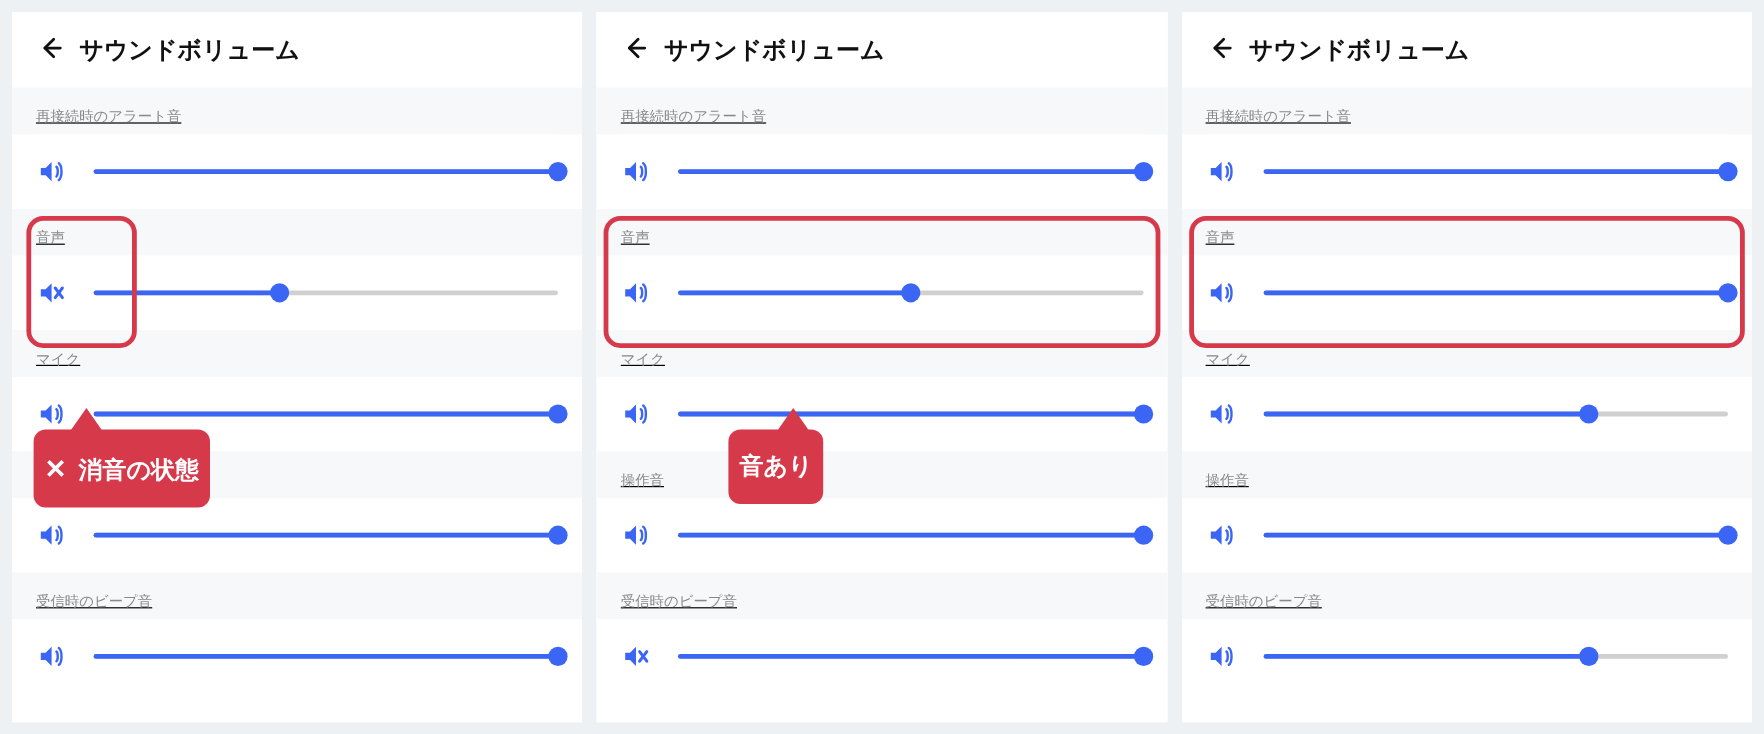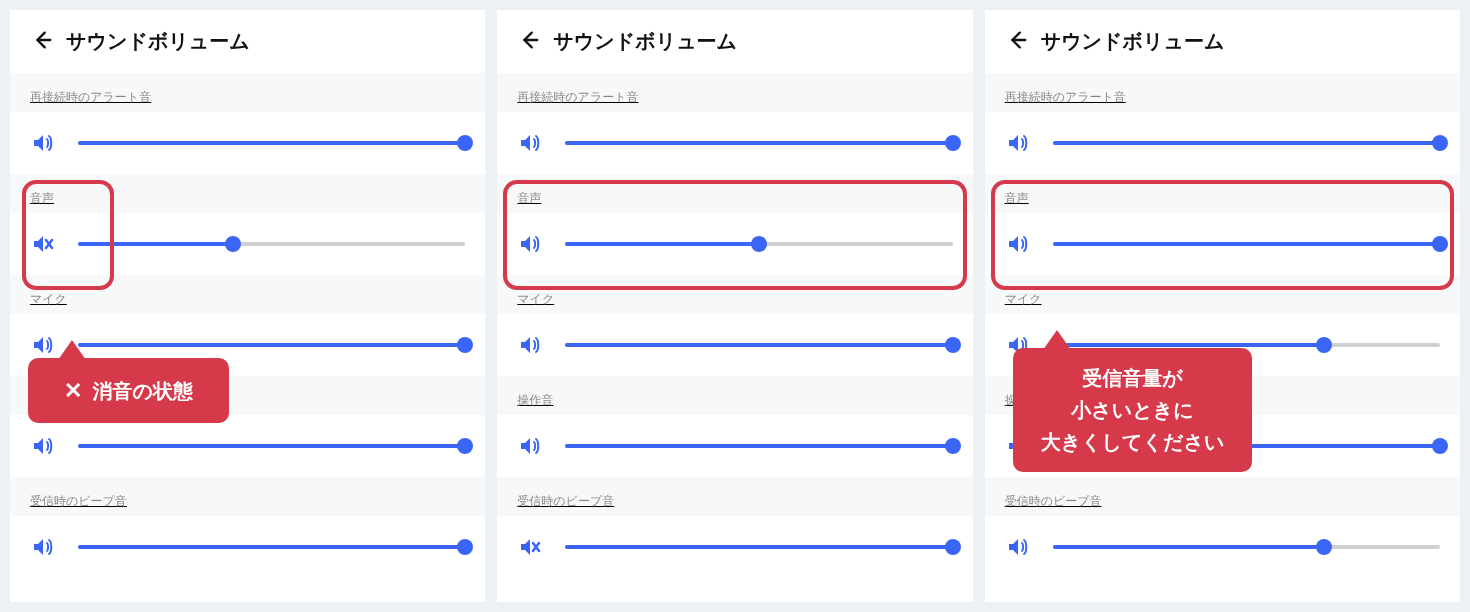--- a/index.html
+++ b/index.html
@@ -89,21 +89,21 @@
     border-radius: 14px;
     pointer-events: none;
   }
   
   .callout {
     position: absolute;
     background: #d6394a;
     color: #fff;
     font-weight: 600;
     border-radius: 10px;
-    padding: 16px 36px;
+    padding: 16px 9px;
     text-align: center;
     line-height: 1.5;
     white-space: nowrap;
   }
   .callout::before {
     content: "";
     position: absolute;
     top: -18px;
     left: var(--arrow-x, 40px);
     border-left: 14px solid transparent;
@@ -314,20 +314,23 @@
           </svg>
         </div>
       <div class="slider">
         <div class="slider-fill" style="width:100%"></div>
           <div class="slider-thumb" style="left:100%"></div>
       </div>
     </div>
   </div>
 
   <div class="hl" style="left:6px;top:170px;right:6px;height:110px;"></div>
+  <div class="callout" style="left:110px;top:348px;--arrow-x:40px;">
+    <span class="callout-text">音あり</span>
+  </div>
 </div>
 
 <div class="panel">
   <div class="header">
     <div class="back-arrow">
       <svg width="22" height="22" viewBox="0 0 24 24" fill="none">
           <path d="M15 4l-8 8 8 8" stroke="#111" stroke-width="2.5" stroke-linecap="round" stroke-linejoin="round"></path>
           <path d="M7 12h14" stroke="#111" stroke-width="2.5" stroke-linecap="round"></path>
         </svg>
     </div>
@@ -413,20 +416,13 @@
           </svg>
         </div>
       <div class="slider">
         <div class="slider-fill" style="width:70%"></div>
           <div class="slider-thumb" style="left:70%"></div>
       </div>
     </div>
   </div>
 
   <div class="hl" style="left:6px;top:170px;right:6px;height:110px;"></div>
-  <div class="callout" style="left:28px;top:338px;--arrow-x:30px;padding:14px 28px;">
-    <div class="callout-text multi">
-      <span>受信音量が</span><br>
-      <span>小さいときに</span><br>
-      <span>大きくしてください</span>
-    </div>
-  </div>
 </div>
 
 </body></html>

